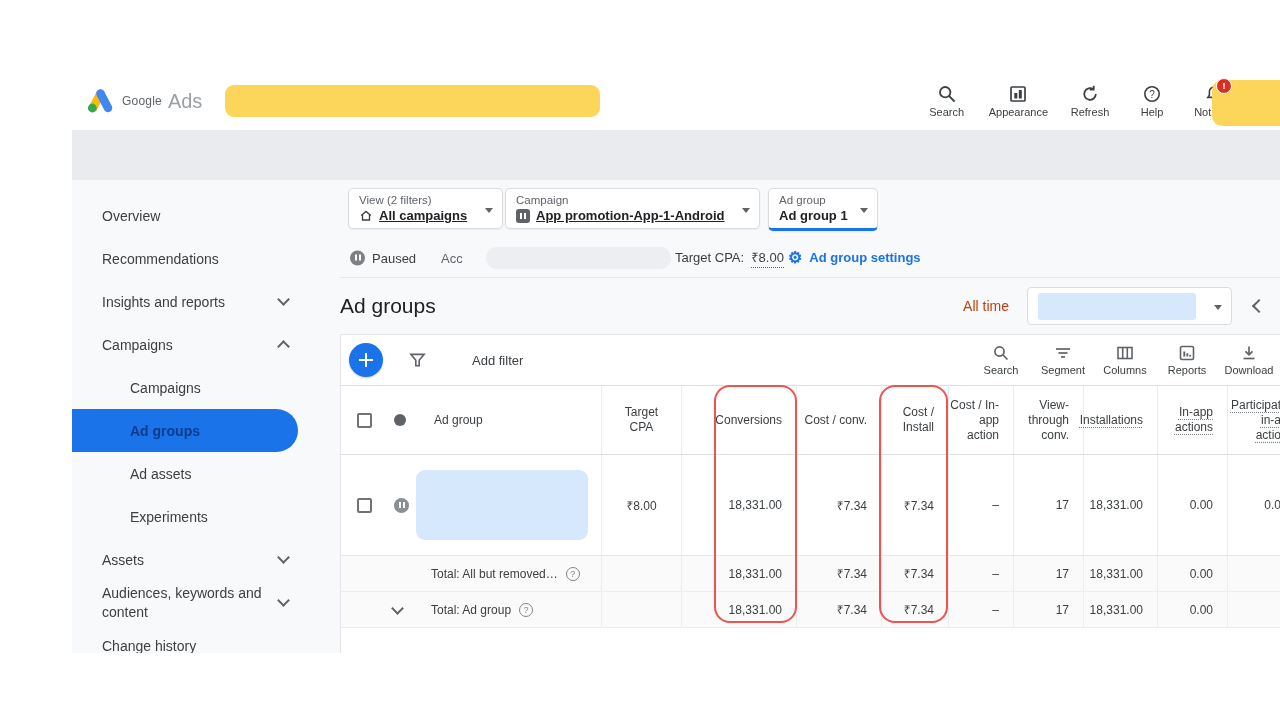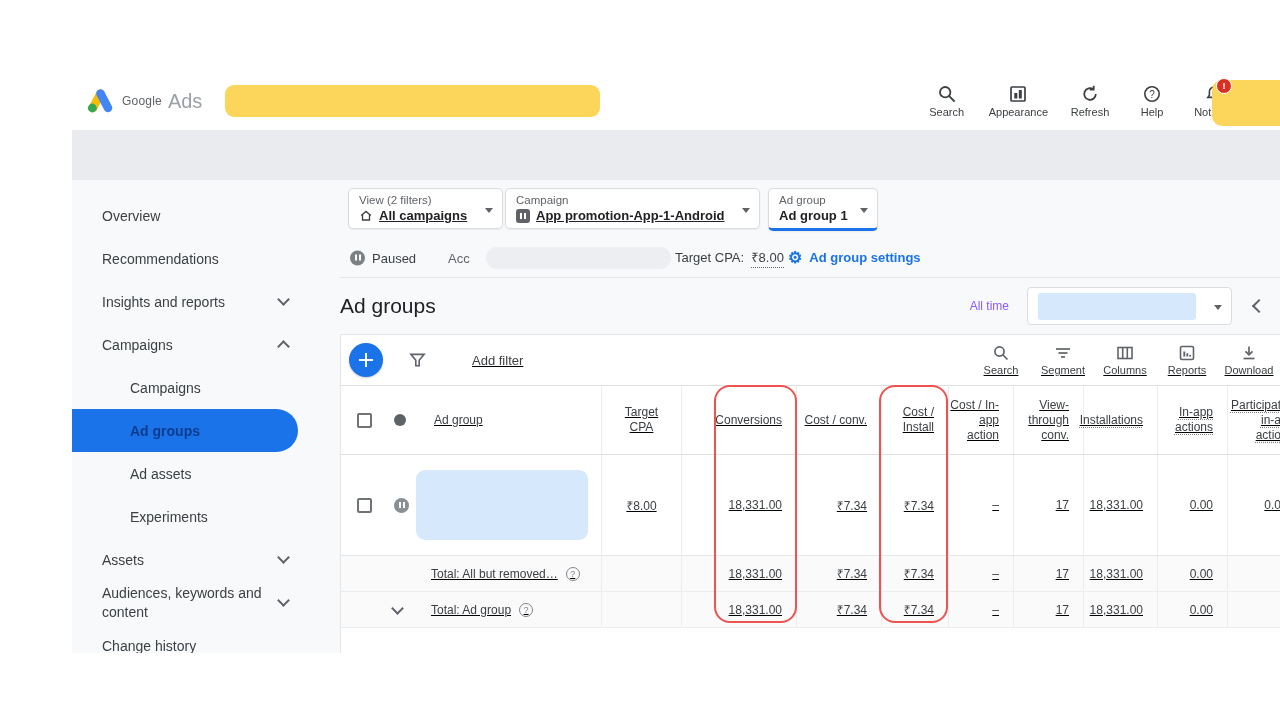--- a/index.html
+++ b/index.html
@@ -51,37 +51,37 @@
   .fc3 { left:428px; width:110px; border-bottom:3px solid #1a73e8; }
   .caret { width:0; height:0; border-left:4.5px solid transparent; border-right:4.5px solid transparent; border-top:5.5px solid #5f6368; position:absolute; right:9px; top:50%; margin-top:-1px; }
   .pausesq { width:14px; height:14px; background:#5f6368; border-radius:3px; display:inline-flex; align-items:center; justify-content:center; gap:2px; flex-shrink:0; }
   .pausesq i, .pausedot i { width:2px; height:6px; background:#fff; }
 
   
   .status-row { position:relative; height:36px; border-bottom:1px solid #e4e6e9; font-size:13px; color:#3c4043; }
   .stitem { position:absolute; top:45%; transform:translateY(-50%); display:flex; align-items:center; gap:7px; }
   .pausedot { width:15px; height:15px; border-radius:50%; background:#7d8084; display:inline-flex; align-items:center; justify-content:center; gap:2px; flex-shrink:0; }
   .st-paused { left:10px; }
-  .st-acc { left:108px; color:#5f6368; }
+  .st-acc { left:101px; color:#5f6368; }
   .st-pill { left:146px; width:185px; height:22px; background:#eceef2; border-radius:11px; }
   .st-cpa { left:324px;margin-left:11px; }
   .dotted-underline { border-bottom:1px dotted #5f6368; padding-bottom:1px; }
   .st-settings { left:448px; color:#1a73e8; font-weight:bold; cursor:pointer; }
   .gear-glyph { font-size:16px; color:#1a73e8; line-height:1; }
 
   
   .title-row { display:flex; align-items:center; height:56px; padding-right:16px; }
   .page-title { font-size:21px; font-weight:normal; color:#202124; margin-right:auto; }
-  .date-label { font-size:12px; color:#8b5cf6; margin-right:18px; }
+  .date-label { font-size:14px; color:#c2410c; margin-right:18px; }
   .date-box { position:relative; width:205px; height:38px; background:#fff; border:1px solid #dadce0; border-radius:4px; cursor:pointer; }
   .date-redact { position:absolute; left:10px; top:5px; width:158px; height:27px; background:#d6e8fb; border-radius:3px; }
   .prev-chev { margin-left:22px; width:10px; height:10px; cursor:pointer; }
 
   
-  .table-card { position:relative; height:344px; background:#fff; border:1px solid #e3e5e8; border-right:none; overflow:hidden;text-decoration:underline; }
+  .table-card { position:relative; height:344px; background:#fff; border:1px solid #e3e5e8; border-right:none; overflow:hidden; }
   .ttoolbar { height:50px; display:flex; align-items:center; padding-left:8px; }
   .plus-btn { width:34px; height:34px; border-radius:50%; background:#1a73e8; position:relative; cursor:pointer; flex-shrink:0; box-shadow:0 1px 2px rgba(0,0,0,.2); }
   .plus-btn::before, .plus-btn::after { content:""; position:absolute; background:#fff; left:50%; top:50%; }
   .plus-btn::before { width:14px; height:2px; transform:translate(-50%,-50%); }
   .plus-btn::after { width:2px; height:14px; transform:translate(-50%,-50%); }
   .funnel { margin-left:26px; cursor:pointer; display:flex; }
   .add-filter { margin-left:46px; font-size:13px; color:#3c4043; cursor:pointer; }
   .tool-group { margin-left:auto; display:flex; }
   .tool-item { width:62px; display:flex; flex-direction:column; align-items:center; cursor:pointer; }
   .tool-item .lbl { font-size:11px; color:#3c4043; margin-top:2px; }

